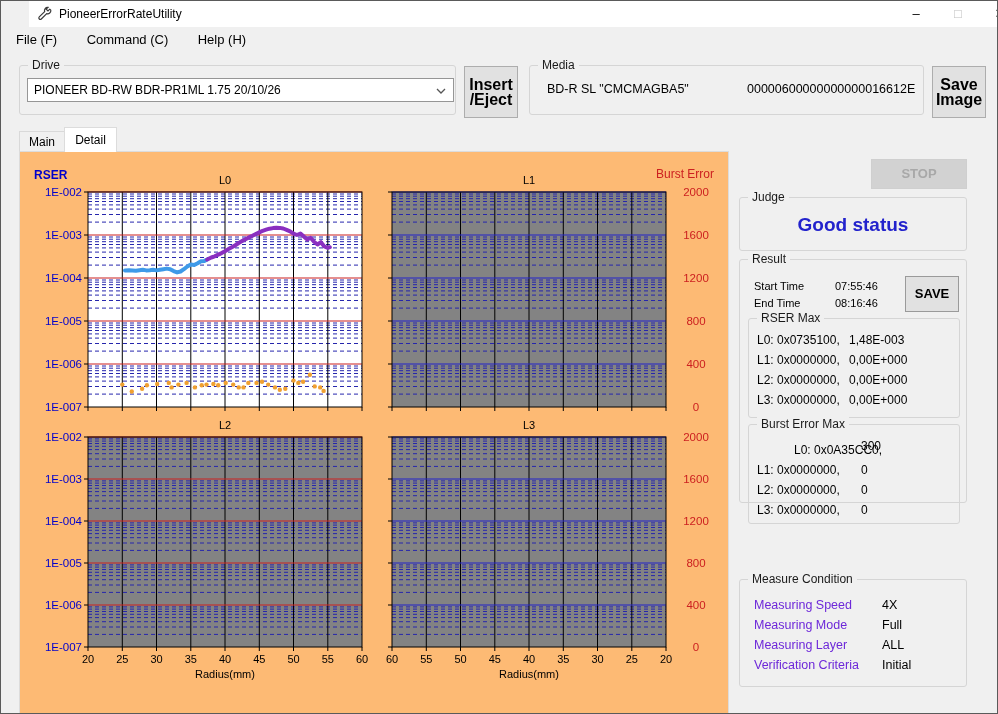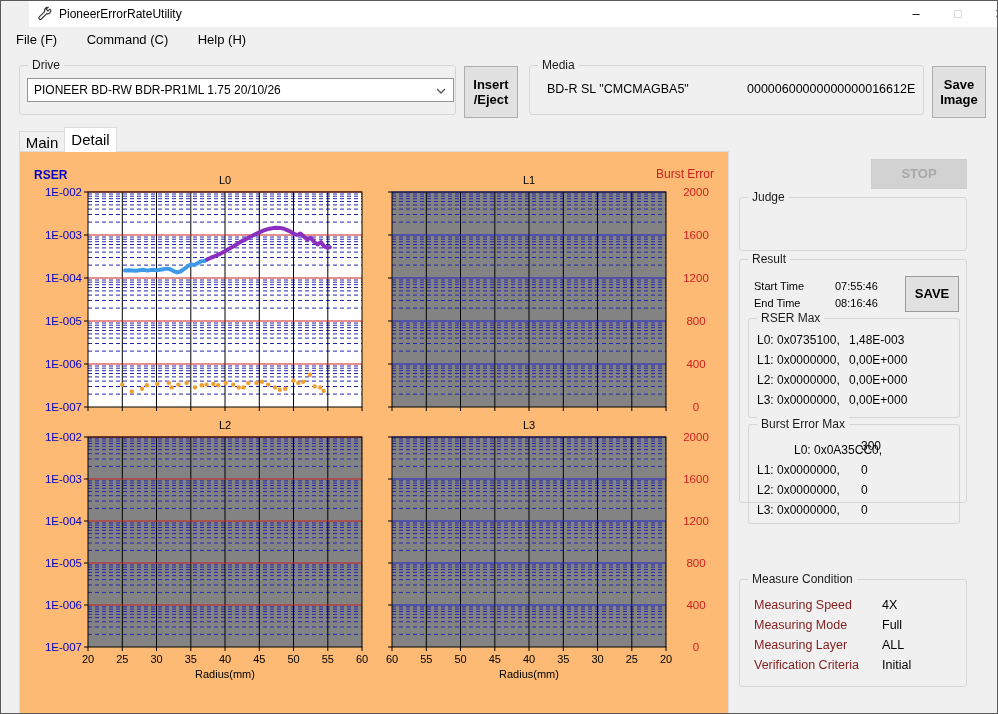--- a/index.html
+++ b/index.html
@@ -18,47 +18,47 @@
   
   .menubar { position: absolute; left: 0; top: 26px; width: 100%; height: 26px; background: #f0f0f0; }
   .menu-item { display: inline-block; padding: 5px 10px; font-size: 13px; color: #000; margin-left: 5px; }
   
   .groupbox { position: absolute; border: 1px solid #d5d5d5; border-radius: 3px; }
   .groupbox > .gb-label { position: absolute; top: -8px; left: 8px; background: #f0f0f0; padding: 0 4px; font-size: 12px; color: #1a1a1a; }
   
   .drive-box { left: 18px; top: 64px; width: 437px; height: 50px; }
   .combo { position: absolute; left: 7px; top: 12px; width: 427px; height: 24px; background: #fff; border: 1px solid #969696; font-size: 12px; color: #000; display: flex; align-items: center; padding-left: 6px; }
   .combo .chevron { position: absolute; right: 7px; top: 7px; width: 10px; height: 10px; }
-  .btn { background: #e1e1e1; border: 1px solid #adadad; font-weight: bold; font-size: 13px; color: #000;
+  .btn { background: #e1e1e1; border: 1px solid #adadad; font-weight: bold; font-size: 16px; color: #000;
          display: flex; flex-direction: column; align-items: center; justify-content: center; line-height: 15px; }
   .insert-eject { position: absolute; left: 463px; top: 65px; width: 54px; height: 52px; }
   .media-box { left: 528px; top: 64px; width: 395px; height: 50px; }
   .media-type { position: absolute; left: 17px; top: 16px; font-size: 12.5px; color: #000; }
   .media-id { position: absolute; left: 217px; top: 16px; font-size: 12.5px; color: #000; }
   .save-image { position: absolute; left: 931px; top: 65px; width: 54px; height: 52px; }
   
-  .tab { position: absolute; font-size: 15px; color: #000; text-align: center; }
+  .tab { position: absolute; font-size: 12px; color: #000; text-align: center; }
   .tab-main { left: 18px; top: 130px; width: 46px; height: 21px; line-height: 21px; background: #f0f0f0; border: 1px solid #d9d9d9; }
   .tab-detail { left: 63px; top: 126px; width: 53px; height: 25px; line-height: 24px; background: #ffffff; border: 1px solid #dcdcdc; border-bottom: none; z-index: 3; }
   .chart-panel { position: absolute; left: 18px; top: 150px; width: 710px; height: 588px; background: #fdba74; border: 1px solid #dcdcdc; z-index: 2; }
   .axis-title-left { position: absolute; left: 14px; top: 16px; width: 60px; font-size: 12px; font-weight: bold; color: #0000cc; }
   .axis-title-right { position: absolute; left: 610px; top: 15px; width: 110px; font-size: 12px; color: #cc2020; text-align: center; }
   svg text { font-family: "Liberation Sans", sans-serif; }
   
   .stop-btn { position: absolute; left: 870px; top: 158px; width: 96px; height: 30px; background: #d2d2d2; border: 1px solid #cfcfcf; color: #a8a8a8; font-weight: bold; font-size: 13px; text-align: center; line-height: 28px; }
   .judge-box { left: 738px; top: 196px; width: 228px; height: 54px; }
   .judge-status { position: absolute; left: 0; top: 16px; width: 100%; text-align: center; font-size: 19px; font-weight: bold; color: #2222cc; }
   .result-box { left: 738px; top: 258px; width: 228px; height: 244px; }
   .time-row { position: absolute; font-size: 11px; color: #000000; }
   .save-btn { position: absolute; left: 165px; top: 16px; width: 54px; height: 36px; background: #e1e1e1; border: 1px solid #9a9a9a; font-weight: bold; font-size: 13px; color: #000; text-align: center; line-height: 34px; }
   .inner-box { position: absolute; border: 1px solid #d5d5d5; border-radius: 3px; }
   .inner-box > .gb-label { position: absolute; top: -8px; left: 8px; background: #f0f0f0; padding: 0 4px; font-size: 12px; color: #1a1a1a; }
   .val-row { position: absolute; font-size: 12px; color: #000; white-space: nowrap; }
   .measure-box { left: 738px; top: 578px; width: 228px; height: 108px; }
-  .m-label { position: absolute; left: 14px; font-size: 12.5px; color: #7f1d1d; }
+  .m-label { position: absolute; left: 14px; font-size: 12.5px; color: #6d28d9; }
   .m-value { position: absolute; left: 142px; font-size: 12.5px; color: #000; }
 </style>
 </head>
 <body>
 
 <div class="window">
 
   <div class="titlebar">
     <svg class="title-icon" viewBox="0 0 16 16">
       <path d="M13.8 4.2a3.1 3.1 0 0 1-4.1 3.4L4.3 13a1.45 1.45 0 0 1-2.05-2.05l5.4-5.4A3.1 3.1 0 0 1 11 1.4L9.2 3.2l1.8 1.8 1.8-1.8c.5.3.9.6 1 1z" fill="none" stroke="#3a3a3a" stroke-width="1.2"></path>
@@ -224,20 +224,21 @@
         <text x="676" y="415" fill="#cc2020" text-anchor="middle" font-size="11.5">800</text>
         <text x="676" y="457" fill="#cc2020" text-anchor="middle" font-size="11.5">400</text>
         <text x="676" y="499" fill="#cc2020" text-anchor="middle" font-size="11.5">0</text>
       </svg>
   </div>
 
   <div class="stop-btn">STOP</div>
 
   <div class="groupbox judge-box">
     <span class="gb-label">Judge</span>
+    <div class="judge-status" id="judge-status" style="color: rgb(34, 34, 204);">Good status</div>
   </div>
 
   <div class="groupbox result-box">
     <span class="gb-label">Result</span>
     <span class="time-row" style="left:14px;top:20px;">Start Time</span>
     <span class="time-row" style="left:95px;top:20px;">07:55:46</span>
     <span class="time-row" style="left:14px;top:37px;">End Time</span>
     <span class="time-row" style="left:95px;top:37px;">08:16:46</span>
     <div class="save-btn">SAVE</div>
 

